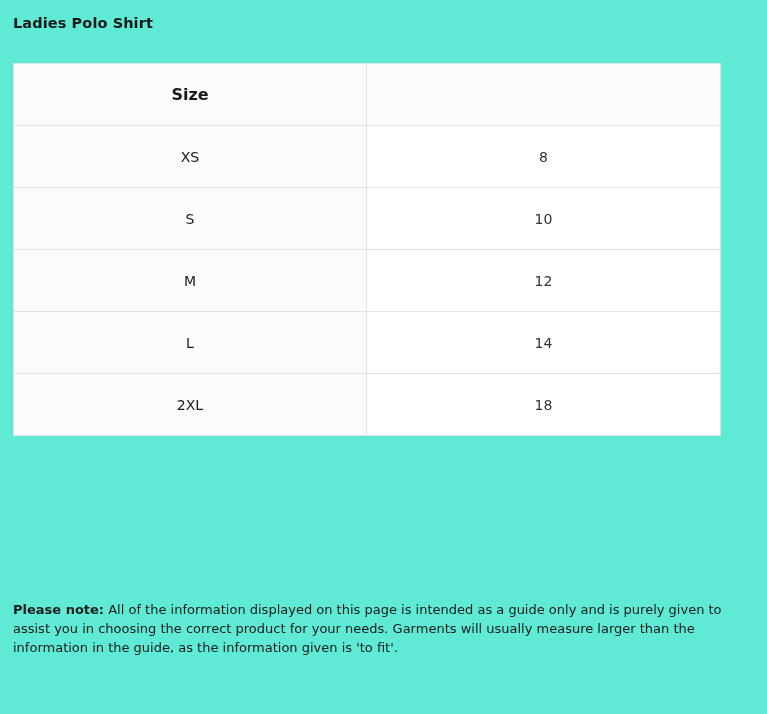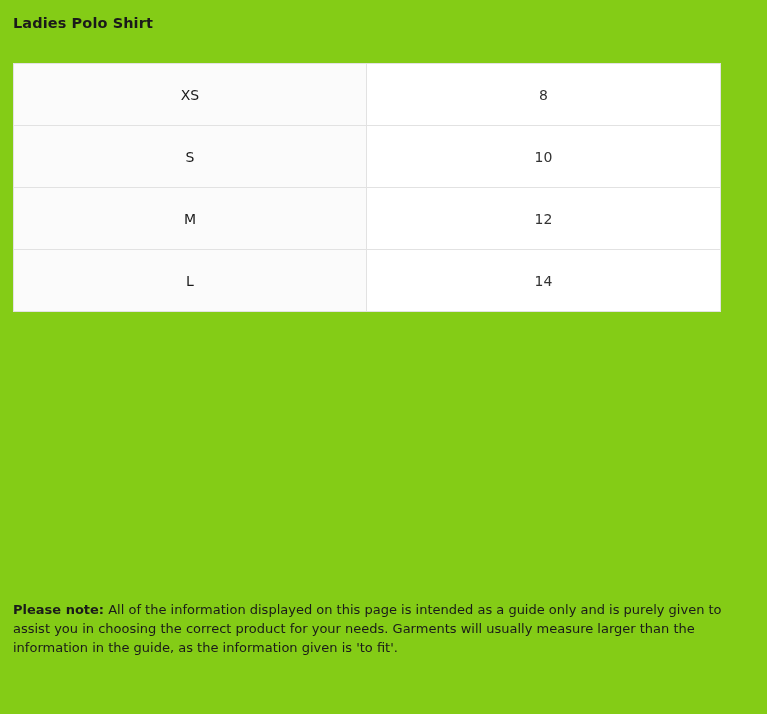--- a/index.html
+++ b/index.html
@@ -7,21 +7,21 @@
     margin: 0;
     padding: 0;
     background: #ffffff;
     font-family: "DejaVu Sans", "Liberation Sans", sans-serif;
     color: #1a1a1a;
   }
   .page {
     width: 767px;
     height: 714px;
     position: relative;
-    background: #84cc16;
+    background: #5eead4;
     overflow: hidden;
   }
   .title {
     position: absolute;
     left: 13px;
     top: 15px;
     font-size: 14.5px;
     font-weight: bold;
     letter-spacing: 0.1px;
     color: #1a1a1a;
@@ -76,34 +76,42 @@
 </style>
 </head>
 <body>
 
 <div class="page">
 
   <div class="title">Ladies Polo Shirt</div>
 
   <table class="size-table">
     <tbody>
+      <tr class="head">
+        <td class="col-label">Size</td>
+        <td class="col-value"></td>
+      </tr>
       <tr>
         <td class="col-label">XS</td>
         <td class="col-value">8</td>
       </tr>
       <tr>
         <td class="col-label">S</td>
         <td class="col-value">10</td>
       </tr>
       <tr>
         <td class="col-label">M</td>
         <td class="col-value">12</td>
       </tr>
       <tr>
         <td class="col-label">L</td>
         <td class="col-value">14</td>
       </tr>
+      <tr>
+        <td class="col-label">2XL</td>
+        <td class="col-value">18</td>
+      </tr>
     </tbody>
   </table>
 
   <div class="note"><b>Please note:</b><span> All of the information displayed on this page is intended as a guide only and is purely given to assist you in choosing the correct product for your needs. Garments will usually measure larger than the information in the guide, as the information given is 'to fit'.</span></div>
 
 </div>
 
 </body></html>

